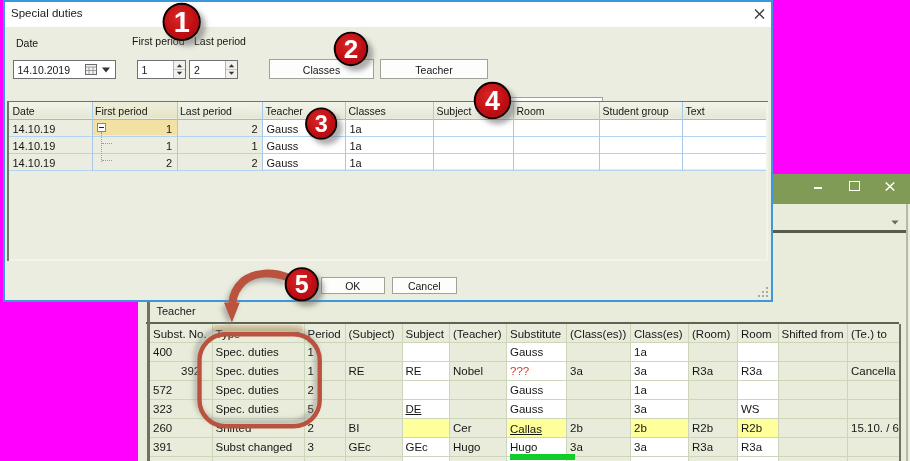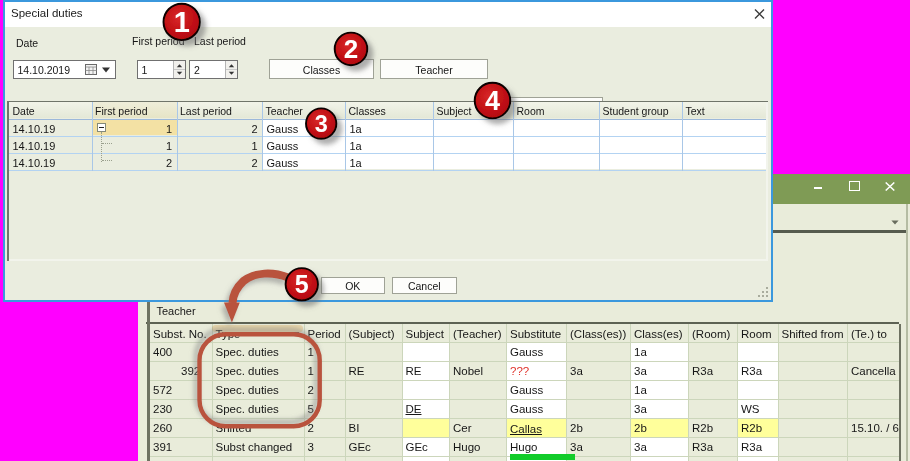--- a/index.html
+++ b/index.html
@@ -84,21 +84,21 @@
 <div class="t12" style="left:570px;top:363.7px;">3a</div>
 <div class="t12" style="left:634px;top:363.7px;">3a</div>
 <div class="t12" style="left:692px;top:363.7px;">R3a</div>
 <div class="t12" style="left:741px;top:363.7px;">R3a</div>
 <div class="t12" style="left:851px;top:363.7px;">Cancella</div>
 <div class="t12" style="left:153.0px;top:382.7px;">572</div>
 <div class="t12" style="left:215.5px;top:382.7px;">Spec. duties</div>
 <div class="t12" style="left:307.5px;top:382.7px;">2</div>
 <div class="t12" style="left:510px;top:382.7px;">Gauss</div>
 <div class="t12" style="left:634px;top:382.7px;">1a</div>
-<div class="t12" style="left:153.0px;top:401.7px;">230</div>
+<div class="t12" style="left:153.0px;top:401.7px;">323</div>
 <div class="t12" style="left:215.5px;top:401.7px;">Spec. duties</div>
 <div class="t12" style="left:307.5px;top:401.7px;">5</div>
 <div class="t12" style="left:405.5px;top:401.7px;text-decoration:underline;">DE</div>
 <div class="t12" style="left:510px;top:401.7px;">Gauss</div>
 <div class="t12" style="left:634px;top:401.7px;">3a</div>
 <div class="t12" style="left:741px;top:401.7px;">WS</div>
 <div class="t12" style="left:153.0px;top:420.7px;">260</div>
 <div class="t12" style="left:215.5px;top:420.7px;">Shifted</div>
 <div class="t12" style="left:307.5px;top:420.7px;">2</div>
 <div class="t12" style="left:348.5px;top:420.7px;">BI</div>

